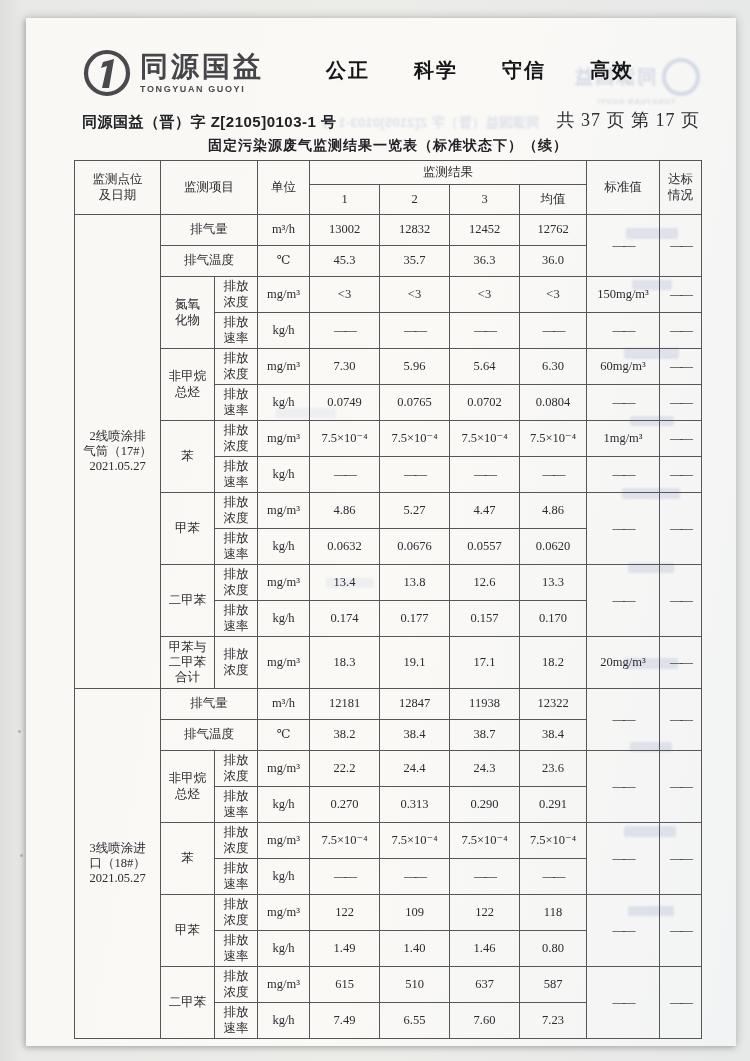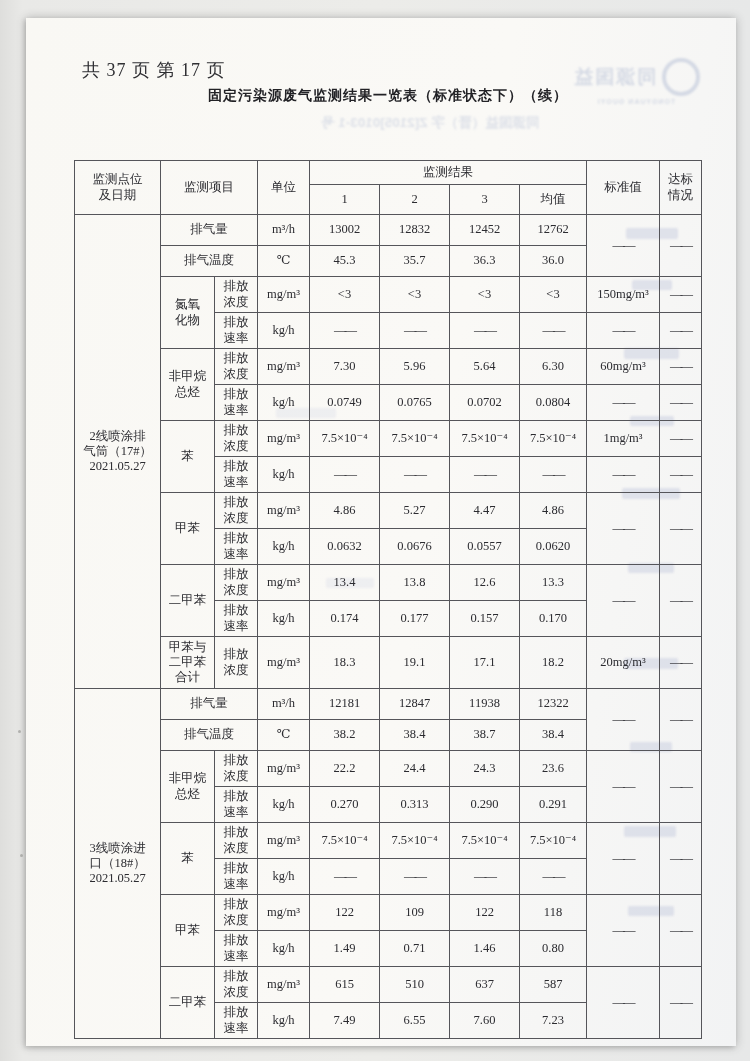--- a/index.html
+++ b/index.html
@@ -77,21 +77,38 @@
   <div class="blob" style="left:598px;top:640px;width:54px;height:11px;"></div>
   <div class="blob" style="left:604px;top:724px;width:42px;height:10px;"></div>
   <div class="blob" style="left:598px;top:808px;width:52px;height:11px;"></div>
   <div class="blob" style="left:602px;top:888px;width:46px;height:10px;"></div>
   <div class="blob" style="left:250px;top:390px;width:60px;height:10px;opacity:.5;"></div>
   <div class="blob" style="left:300px;top:560px;width:48px;height:10px;opacity:.5;"></div>
   <div class="speck" style="left:-8px;top:712px;"></div>
   <div class="speck" style="left:-6px;top:836px;"></div>
 
   <div class="hdr">
+    <div class="brandrow">
+      <svg class="logoicon" viewBox="0 0 50 50">
+        <circle cx="25" cy="25" r="21" fill="none" stroke="#4a4a4e" stroke-width="4.2"></circle>
+        <path d="M21 14 L32 11 L27 40 L20 40 L25 18 L19 20 Z" fill="#4a4a4e"></path>
+      </svg>
+      <div class="logotextwrap">
+        <div class="logotext">同源国益</div>
+        <div class="logosub">TONGYUAN GUOYI</div>
+      </div>
+      <div class="slogans">
+        <span>公正</span>
+        <span>科学</span>
+        <span>守信</span>
+        <span>高效</span>
+      </div>
+    </div>
     <div class="docrow">
+      <span class="docno">同源国益（晋）字 Z[2105]0103-1 号</span>
       <span class="pageinfo">共 37 页  第 17 页</span>
     </div>
     <div class="doctitle">固定污染源废气监测结果一览表（标准状态下）（续）</div>
   </div>
 
   <table class="mon">
     <colgroup>
       <col style="width:86px">
         <col style="width:54px">
         <col style="width:43px">
@@ -344,21 +361,21 @@
       <td class="val">122</td>
       <td class="val">118</td>
       <td class="dash" rowspan="2">——</td>
       <td class="dash" rowspan="2">——</td>
     </tr>
     <tr class="rp">
       <td>排放
 速率</td>
       <td>kg/h</td>
       <td class="val">1.49</td>
-      <td class="val">0.71</td>
+      <td class="val">1.40</td>
       <td class="val">1.46</td>
       <td class="val">0.80</td>
     </tr>
     <tr class="rp">
       <td rowspan="2">二甲苯</td>
       <td>排放
 浓度</td>
       <td>mg/m³</td>
       <td class="val">615</td>
       <td class="val">510</td>

